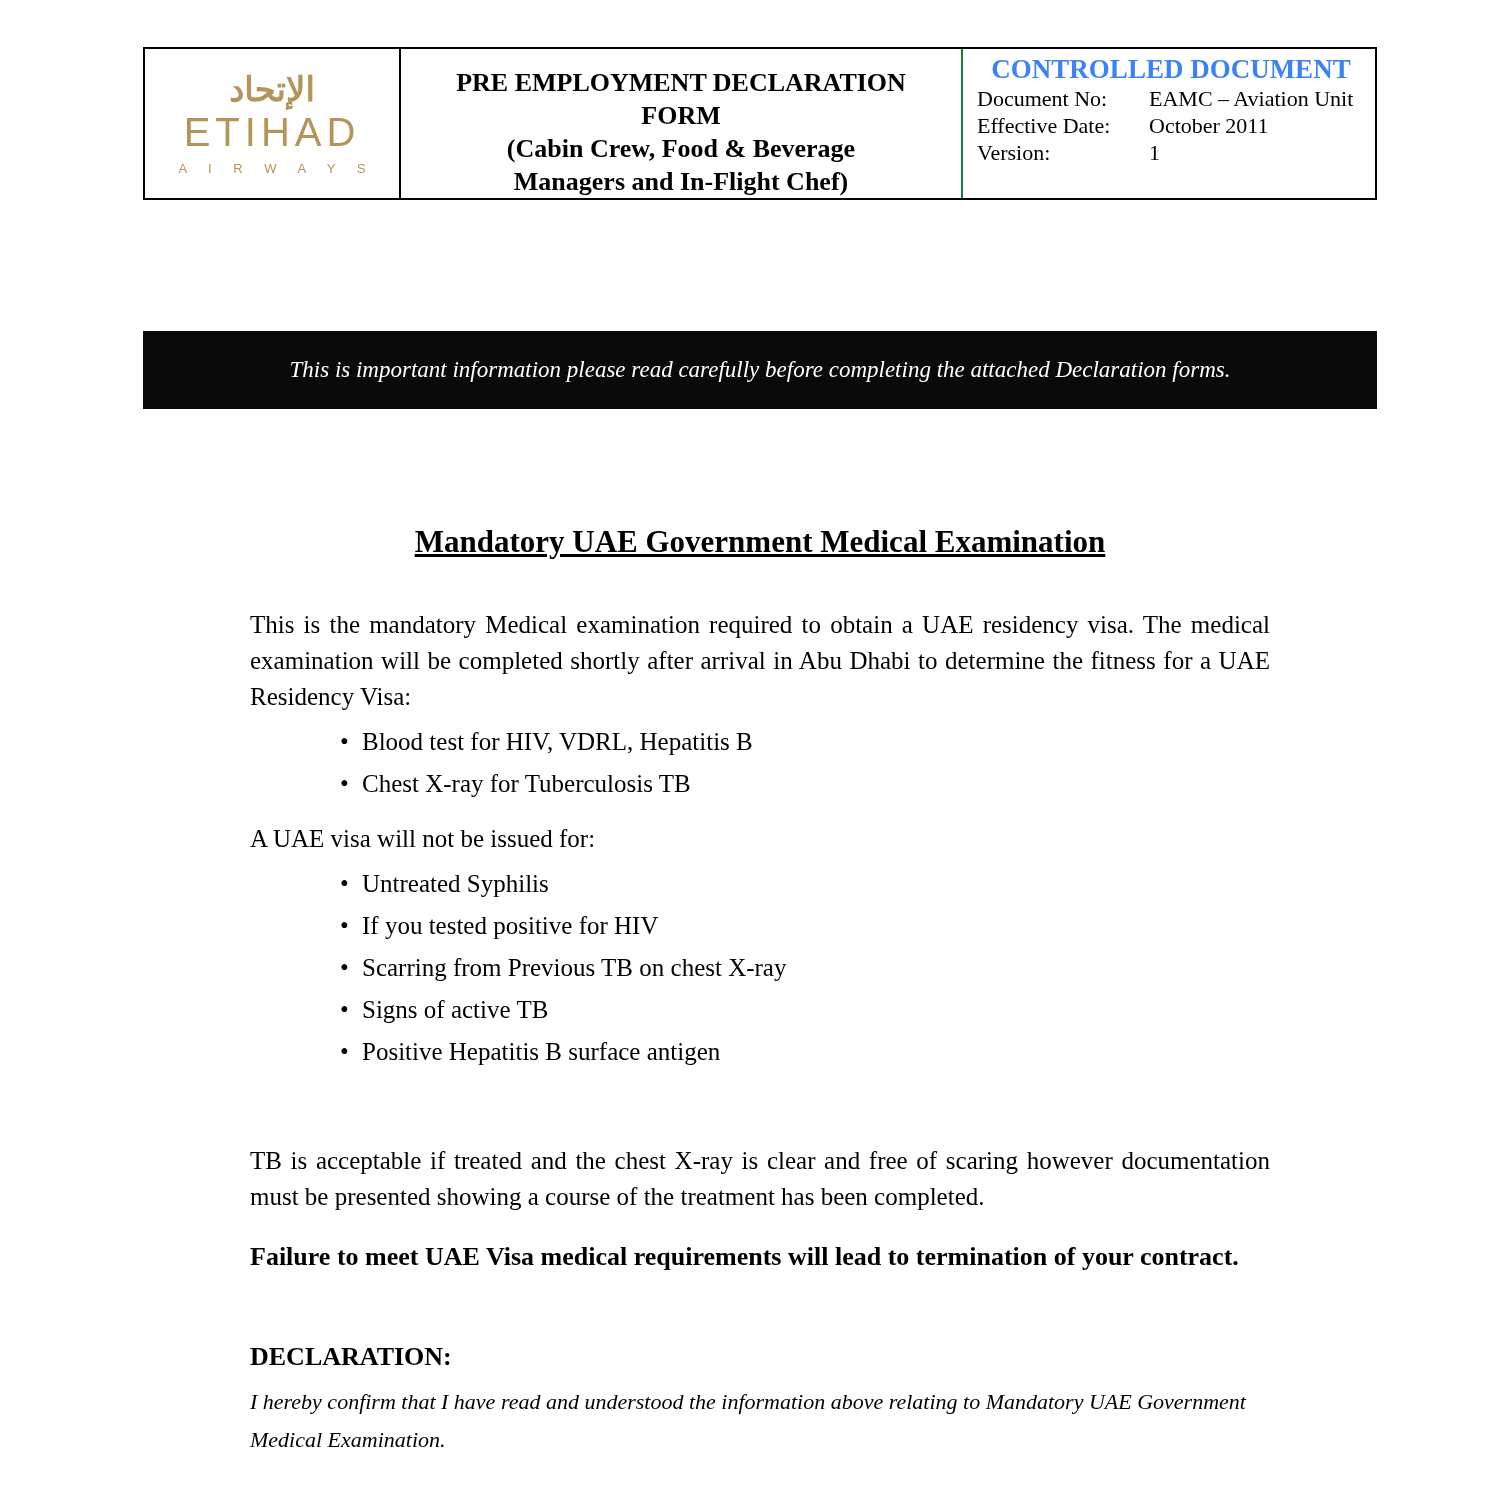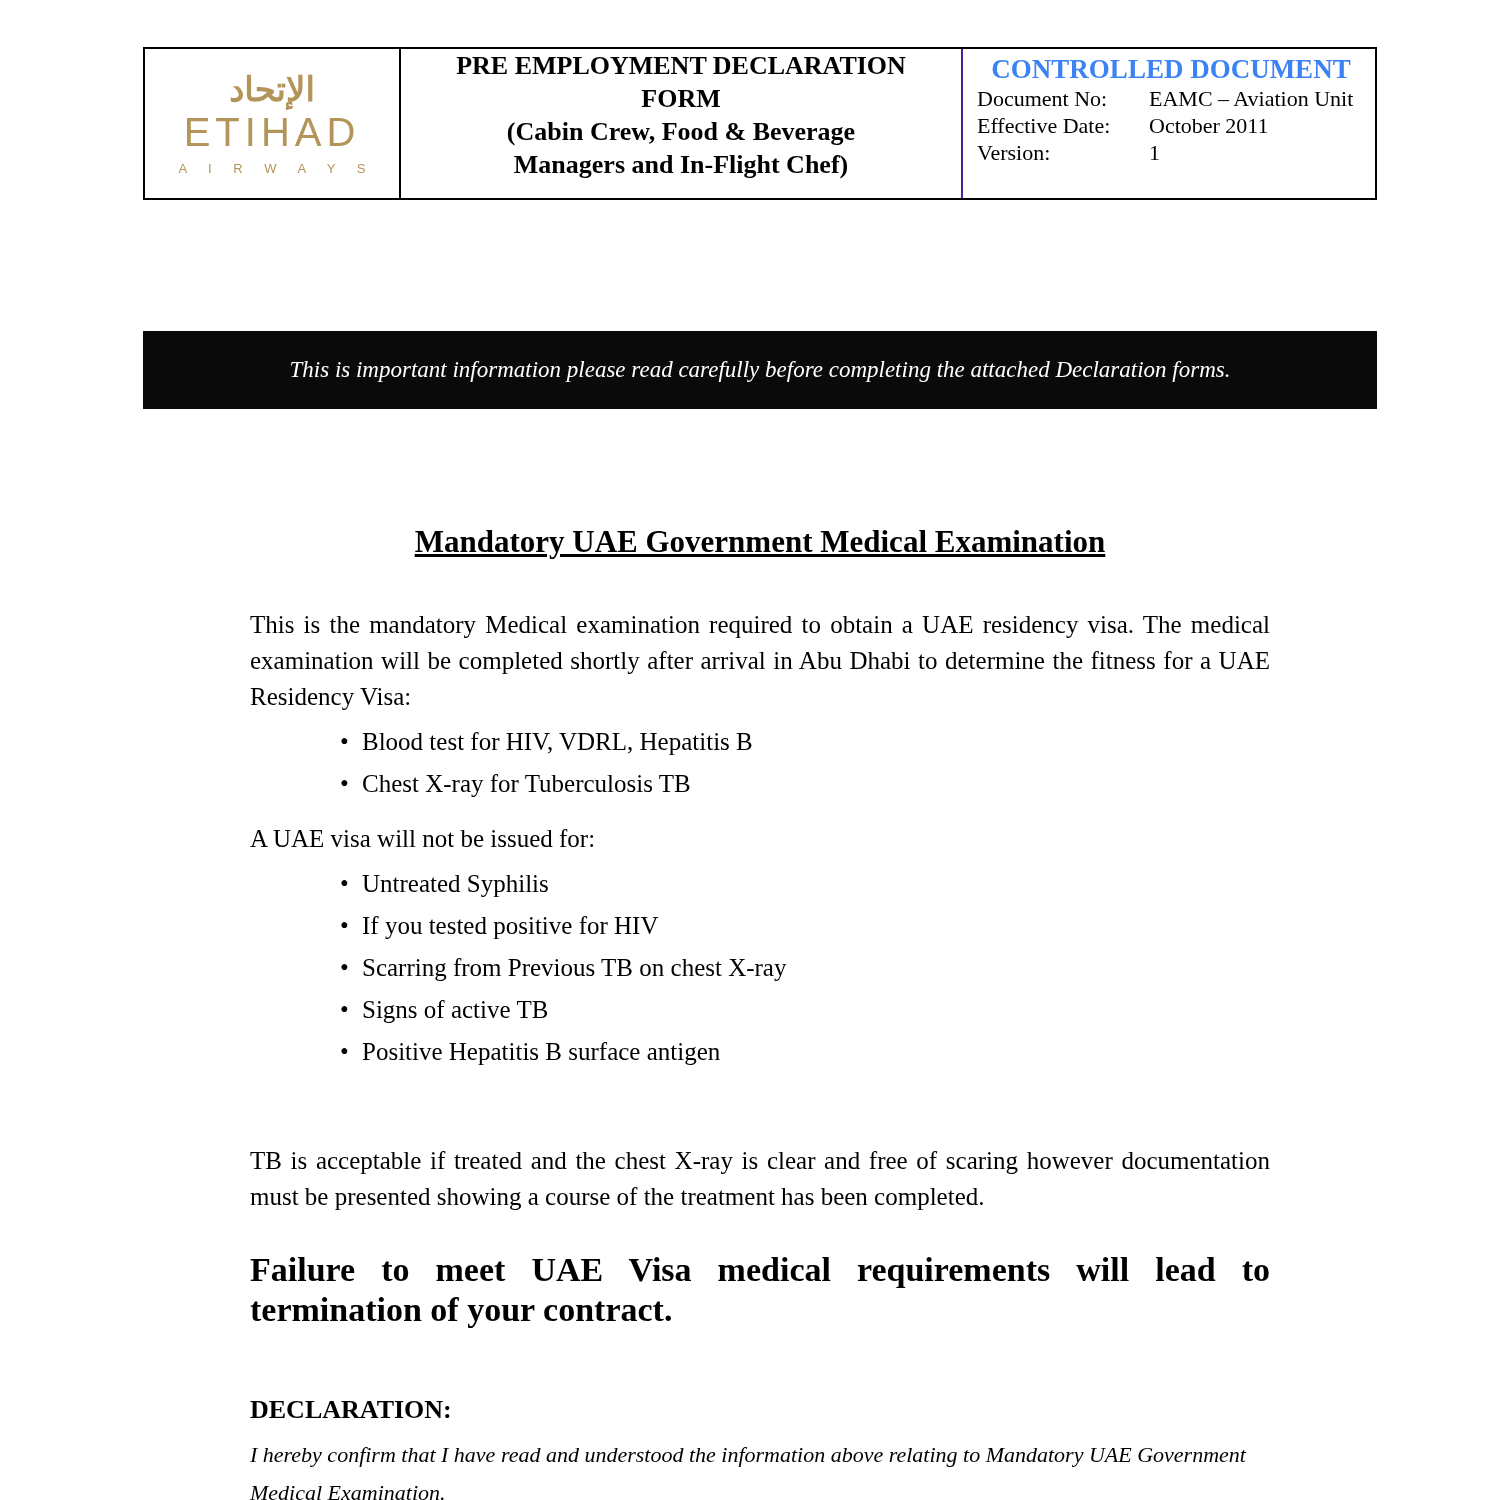--- a/index.html
+++ b/index.html
@@ -22,23 +22,23 @@
     width:256px; border-right:2px solid #000;
     display:flex; flex-direction:column;
     align-items:center; justify-content:center;
     line-height:1.1;
   }
   .logo-arabic { font-size:34px; font-weight:bold; }
   .logo-name   { font-size:40px; letter-spacing:5px; font-family:"Liberation Sans",sans-serif; font-weight:400; margin-top:2px; }
   .logo-sub    { font-size:13px; letter-spacing:9px; font-family:"Liberation Sans",sans-serif; margin-top:8px; padding-left:9px; }
 
   .cell-title {
-    flex:1; border-right:2px solid #4c1d95;
+    flex:1; border-right:2px solid #15803d;
     display:flex; flex-direction:column;
-    align-items:center; justify-content:flex-start;
+    align-items:center; justify-content:flex-end;
     text-align:center;
     font-weight:bold; font-size:26px; line-height:33px;
     padding:0 14px;
   }
 
   .cell-doc {
     width:412px;
     padding:4px 10px 4px 14px;
     font-size:22px; line-height:27px;
   }
@@ -79,23 +79,23 @@
   }
   .bullet-list { list-style:none; margin:6px 0 0 0; }
   .bullet-list li {
     font-size:25px; line-height:42px;
     padding-left:90px;
   }
   .bullet-mark { display:inline-block; width:22px; }
   .plain-line { font-size:25px; line-height:36px; margin-top:16px; }
   .tb-para { margin-top:70px; }
   .failure-para {
-    margin-top:35px;
+    margin-top:22px;
     font-weight:bold;
-    font-size:34px; line-height:40px;
+    font-size:26px; line-height:40px;
     text-align:justify;
   }
   .declaration-label {
     margin-top:62px;
     font-weight:bold;
     font-size:26px; line-height:36px;
   }
   .declaration-text {
     font-style:italic;
     font-size:22px; line-height:38px;

